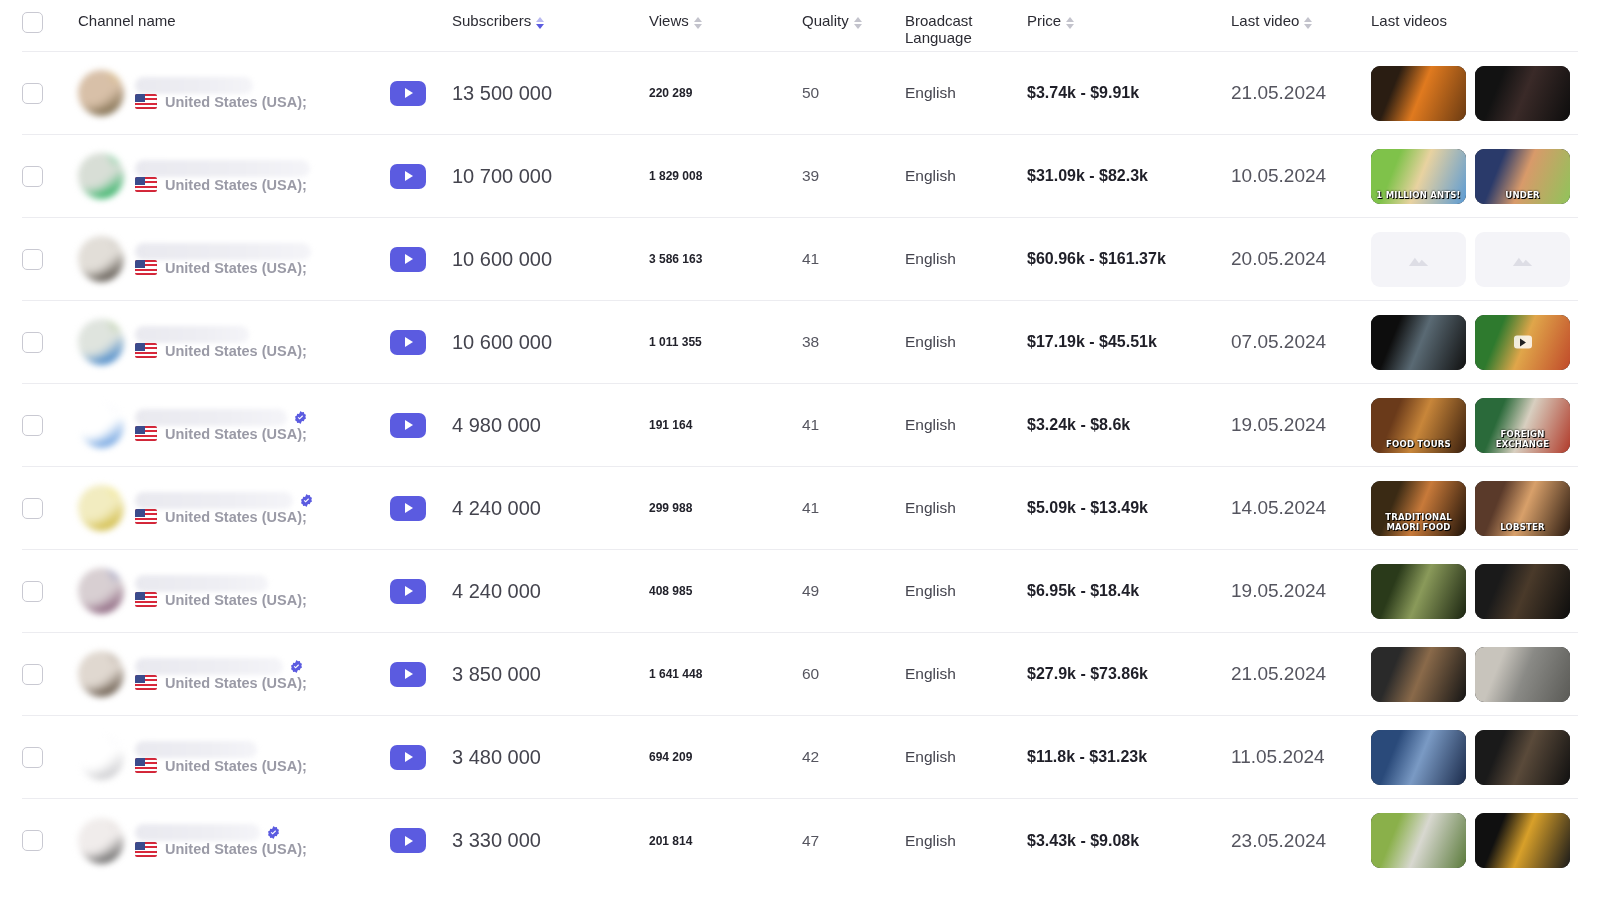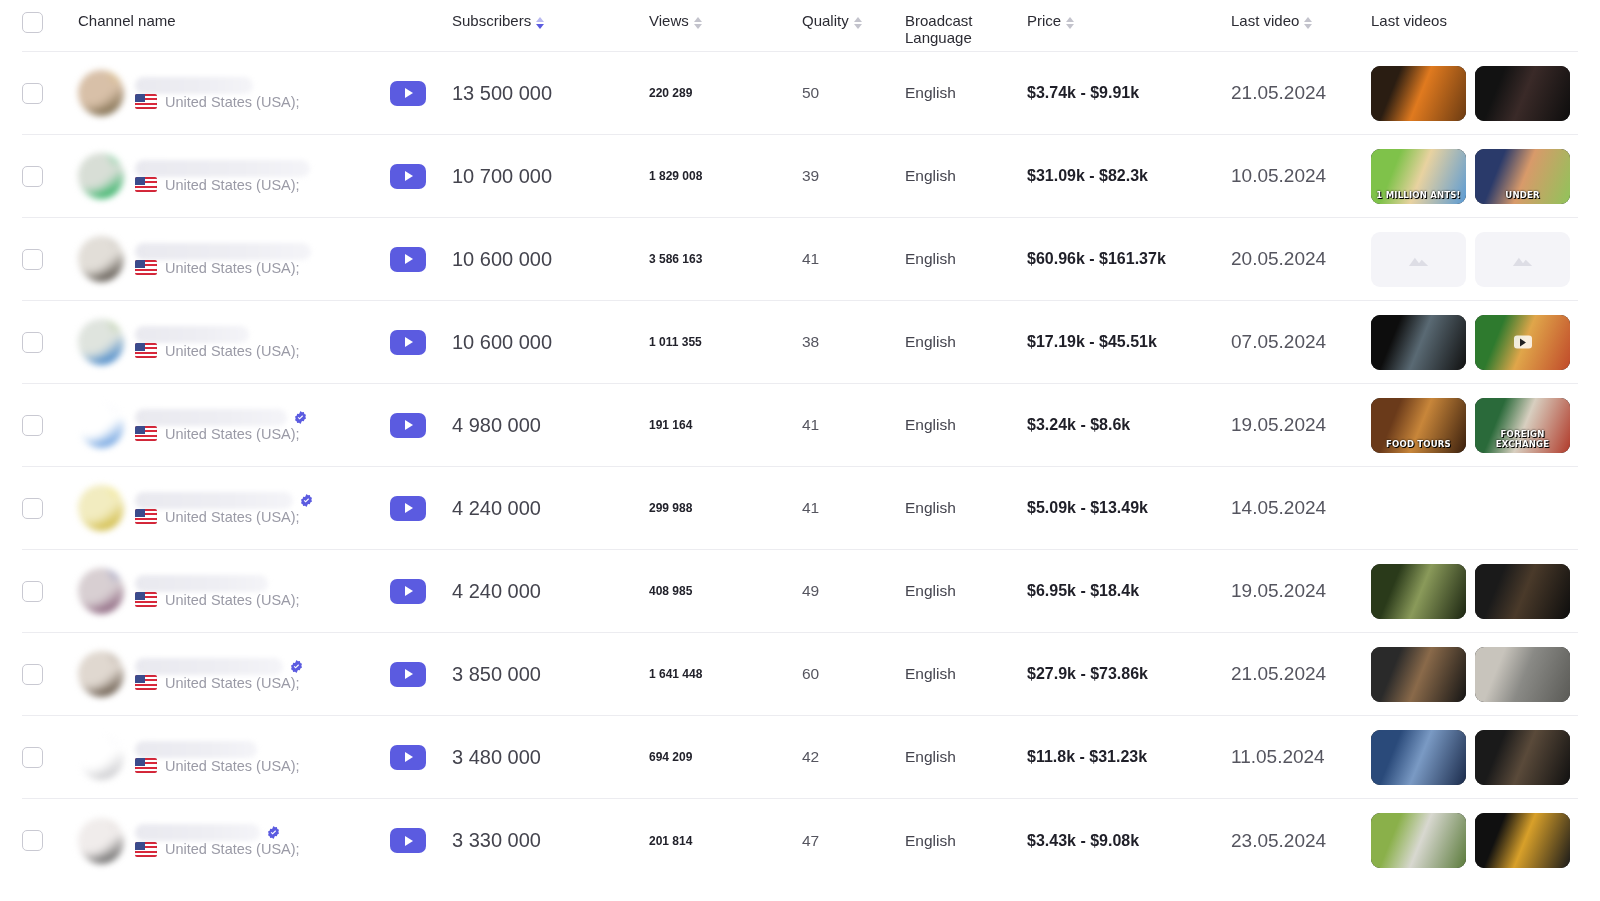--- a/index.html
+++ b/index.html
@@ -66,21 +66,21 @@
   .c-check { display: flex; align-items: center; }
   .thead .c-check { align-items: flex-start; padding-top: 2px; }
 
   
   .chan { display: flex; align-items: center; gap: 11px; }
   .avatar {
     width: 46px; height: 46px; border-radius: 50%;
     flex: 0 0 46px; position: relative; overflow: hidden;
     filter: blur(3.4px);
   }
-  .chan-text { display: flex; flex-direction: column; gap: 0; min-width: 0; }
+  .chan-text { display: flex; flex-direction: column; gap: 0; min-width: 0; font-weight: bold; }
   .name-row { display:flex; align-items:center; gap: 6px; }
   .name-blur {
     height: 17px; border-radius: 9px;
     background: linear-gradient(90deg,#e9e9ef 0%,#eeeef3 60%,#f4f4f8 100%);
     filter: blur(2.6px);
   }
   .verified {
     width: 15px; height: 15px; flex: 0 0 15px;
     display:inline-block;
   }
@@ -507,20 +507,32 @@
           </span>
     </div>
 
     <div class="c-subs v-sub">4 240 000</div>
     <div class="c-views v-views">299 988</div>
     <div class="c-qual v-qual">41</div>
     <div class="c-lang v-lang">English</div>
     <div class="c-price v-price">$5.09k - $13.49k</div>
     <div class="c-lastv v-date">14.05.2024</div>
 
+    <div class="c-vids">
+      <div class="thumbs">
+            <div class="thumb">
+              <span class="pic" style="background: linear-gradient(112deg, #3a2a14 0%, #3a2a14 26%, #c87a3a 52%, #1f1208 100%);"></span>
+              <span class="cap">TRADITIONAL MAORI FOOD</span>
+            </div>
+            <div class="thumb">
+              <span class="pic" style="background: linear-gradient(112deg, #5a3a2a 0%, #5a3a2a 26%, #d8a06a 52%, #2a1a10 100%);"></span>
+              <span class="cap">LOBSTER</span>
+            </div>
+          </div>
+    </div>
 
     <div class="c-bm">
       
     </div>
   </div>
       <div class="row">
     <div class="c-check">
       <span class="cbx"></span>
     </div>
 

